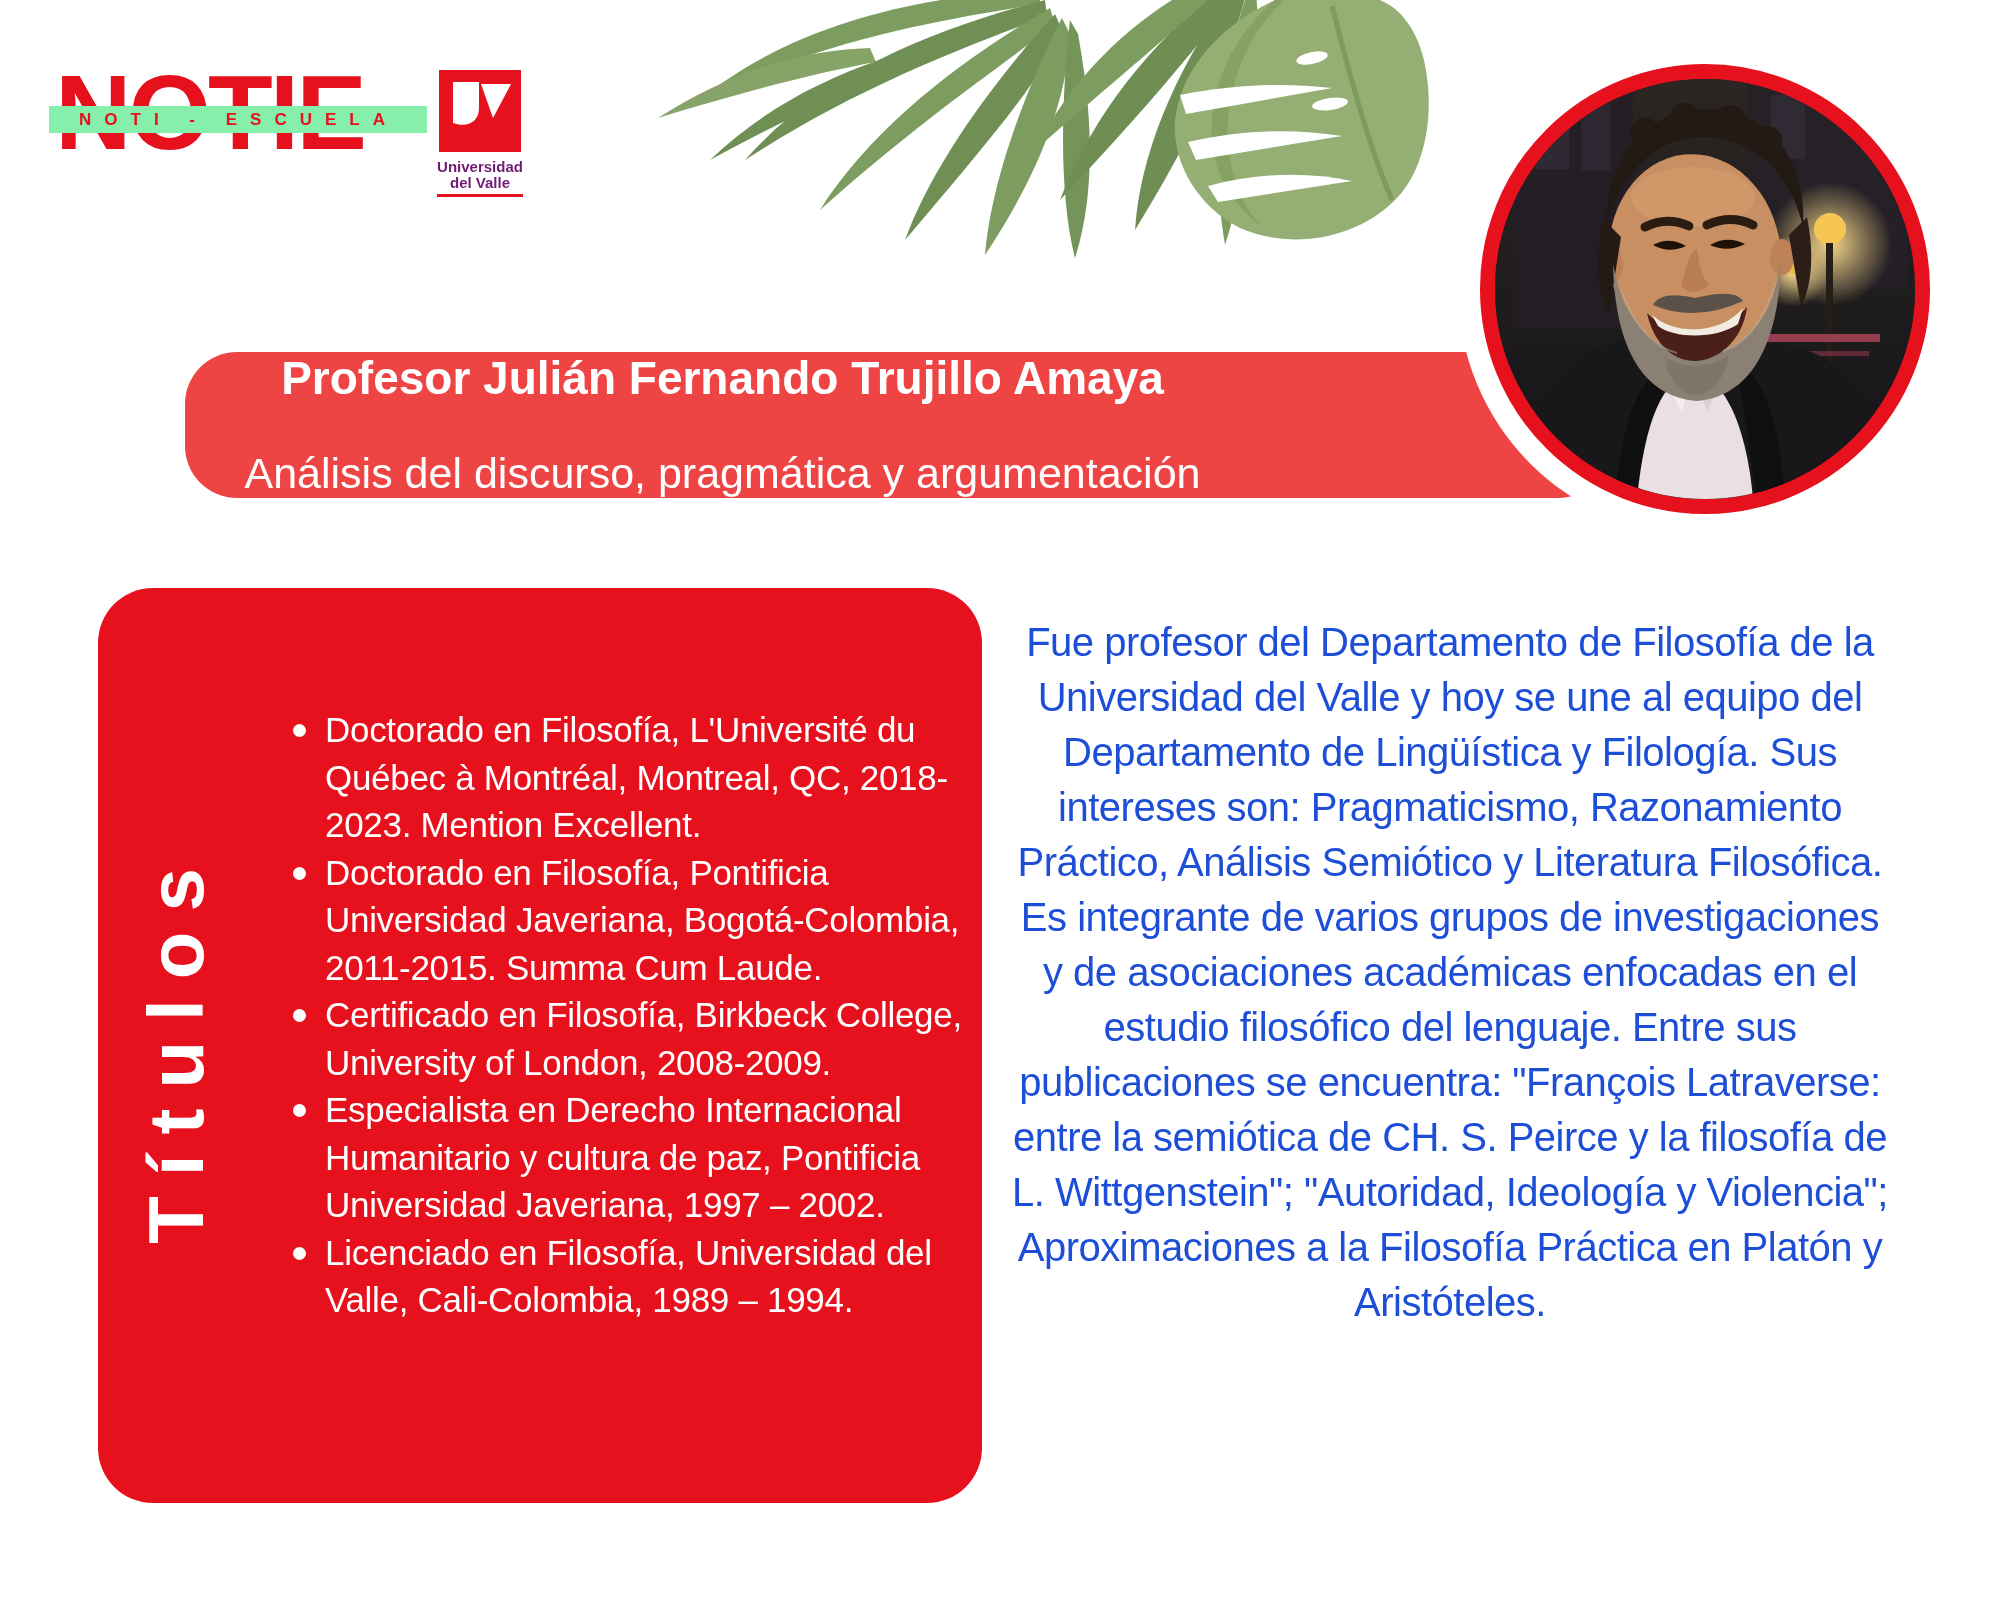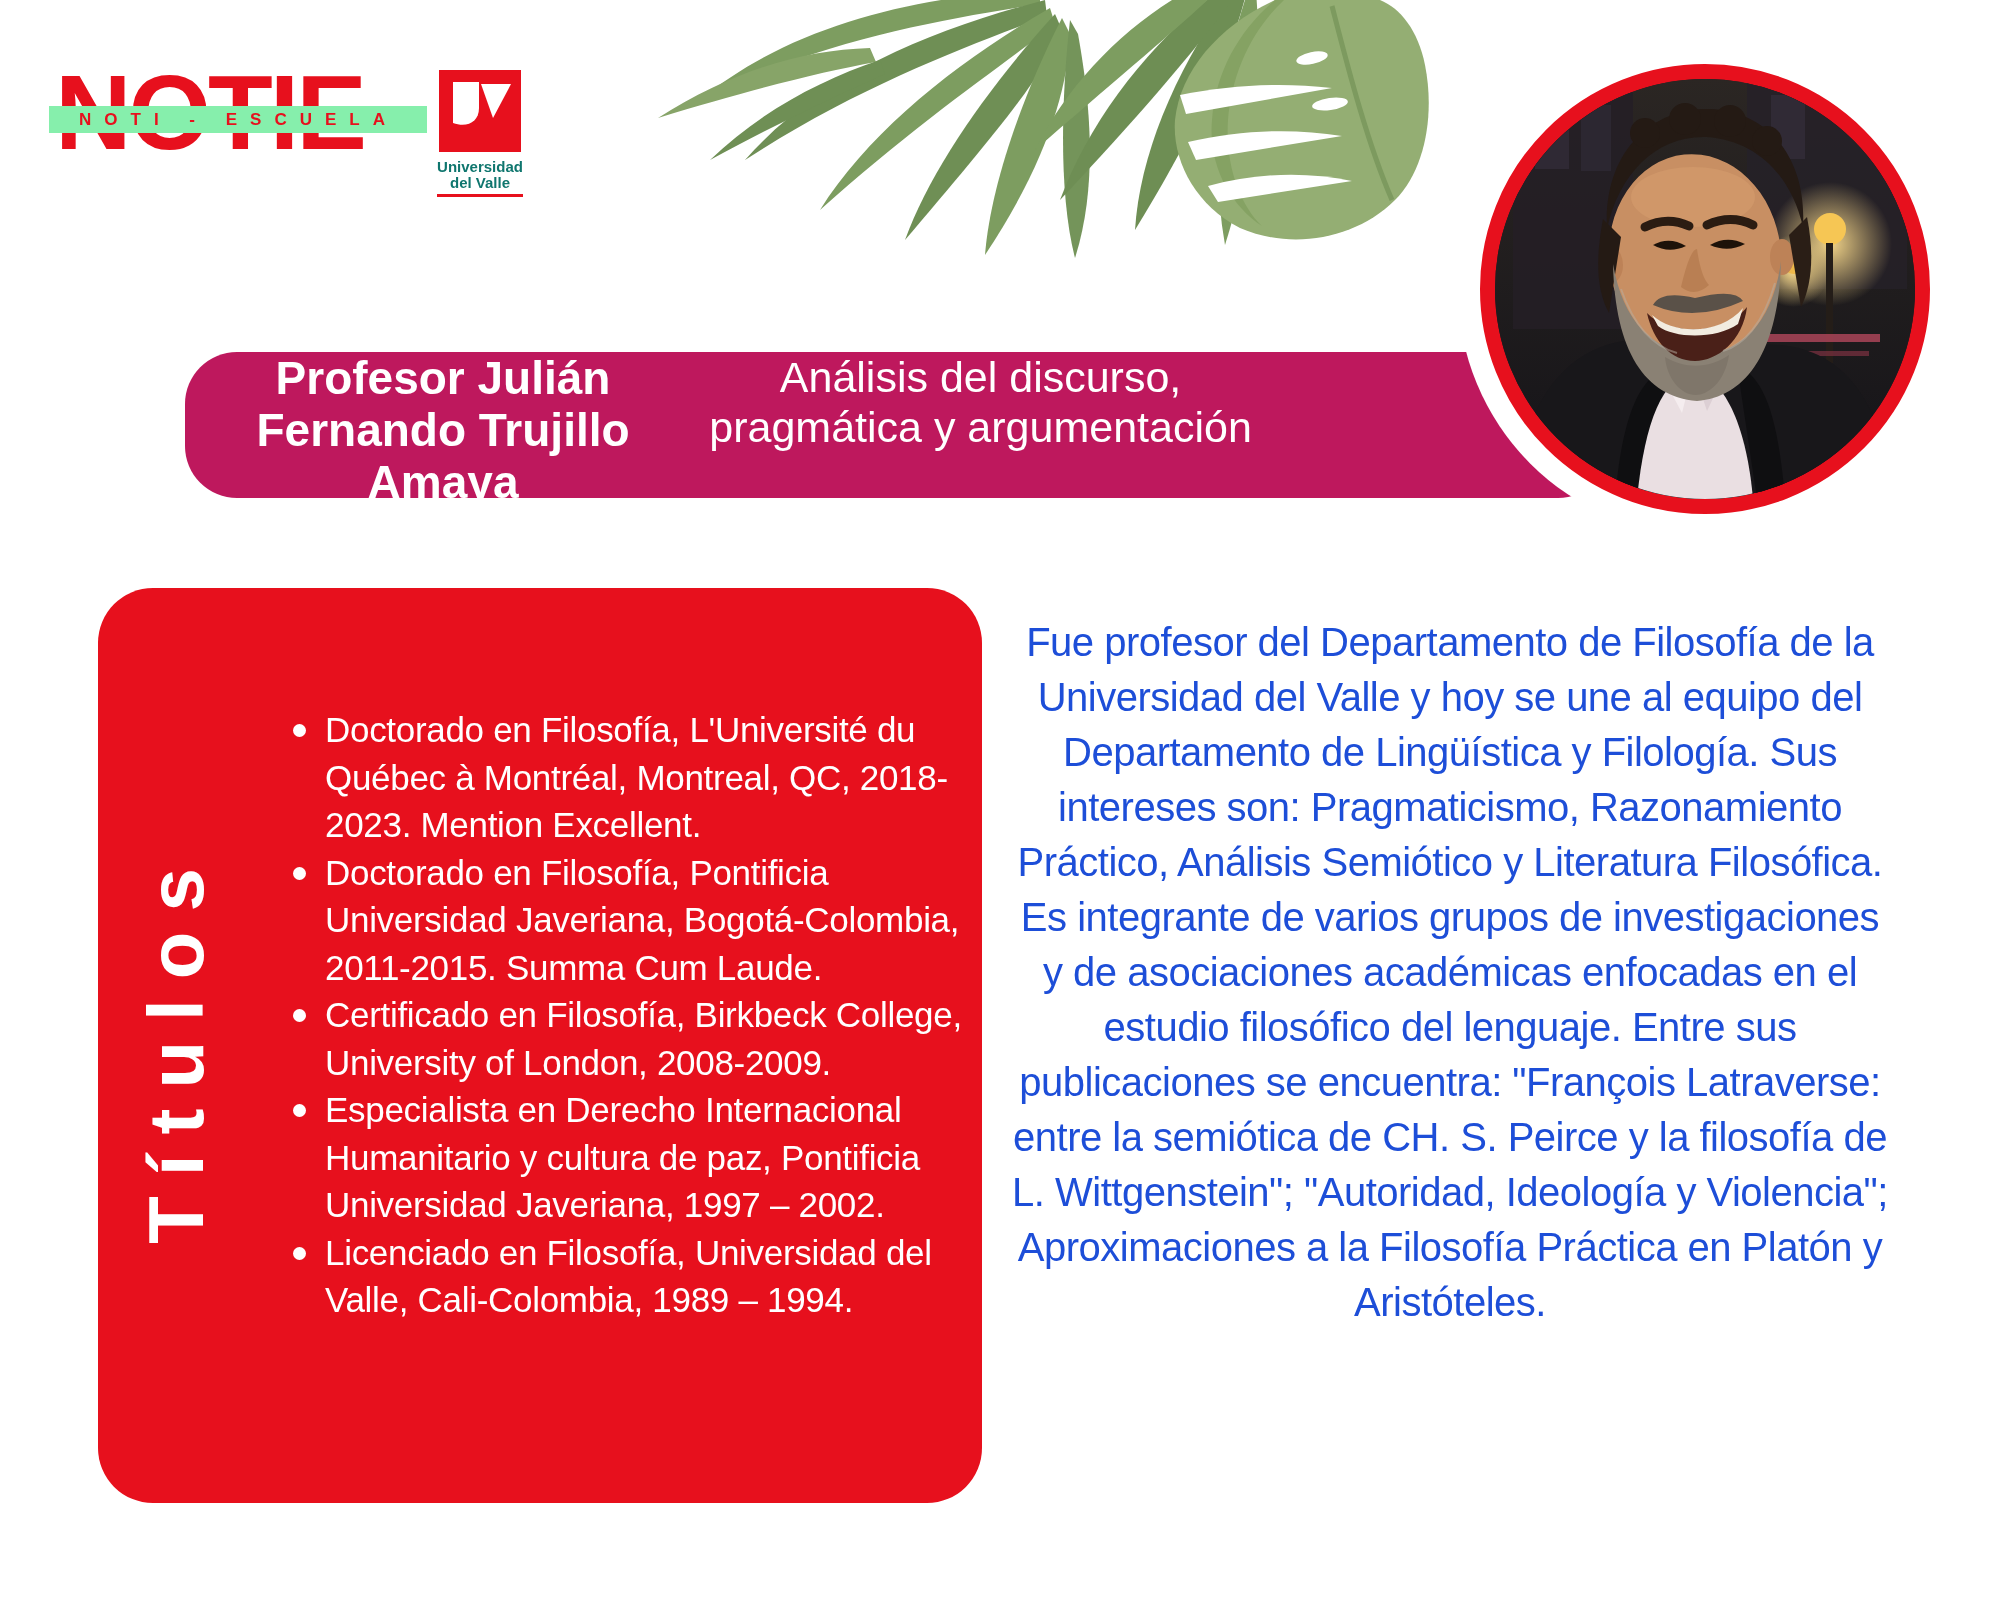--- a/index.html
+++ b/index.html
@@ -16,28 +16,28 @@
   }
   .notie-band{
     position:absolute;left:-6px;top:44px;height:27px;right:-2px;background:#86efac;
     display:flex;align-items:center;
   }
   .notie-band span{
     color:#e7101d;font-size:17px;font-weight:bold;letter-spacing:13px;padding-left:30px;white-space:nowrap;
   }
   .univalle{position:absolute;left:437px;top:70px;width:86px;text-align:center;}
   .univalle-text{
-    margin-top:3px;color:#0f766e;font-size:15px;font-weight:bold;line-height:16px;
+    margin-top:3px;color:#701a75;font-size:15px;font-weight:bold;line-height:16px;
     border-bottom:3px solid #e7101d;padding-bottom:3px;
   }
 
   
   .banner{
-    position:absolute;left:185px;top:352px;width:1425px;height:146px;background:#be185d;
-    border-radius:52px;z-index:2;display:flex;flex-direction:row;justify-content:center;
+    position:absolute;left:185px;top:352px;width:1425px;height:146px;background:#ef4444;
+    border-radius:52px;z-index:2;display:flex;flex-direction:column;justify-content:space-between;
     padding-right:350px;box-sizing:border-box;
   }
   .banner-title{color:#fff;font-size:46px;font-weight:bold;text-align:center;line-height:52px;}
   .banner-subtitle{color:#fff;font-size:43px;font-weight:normal;text-align:center;line-height:50px;}
 
   
   .portrait{
     position:absolute;left:1480px;top:64px;width:420px;height:420px;border-radius:50%;
     border:15px solid #e7101d;box-shadow:0 0 0 22px #ffffff;overflow:hidden;z-index:3;background:#1b1a1e;
   }

